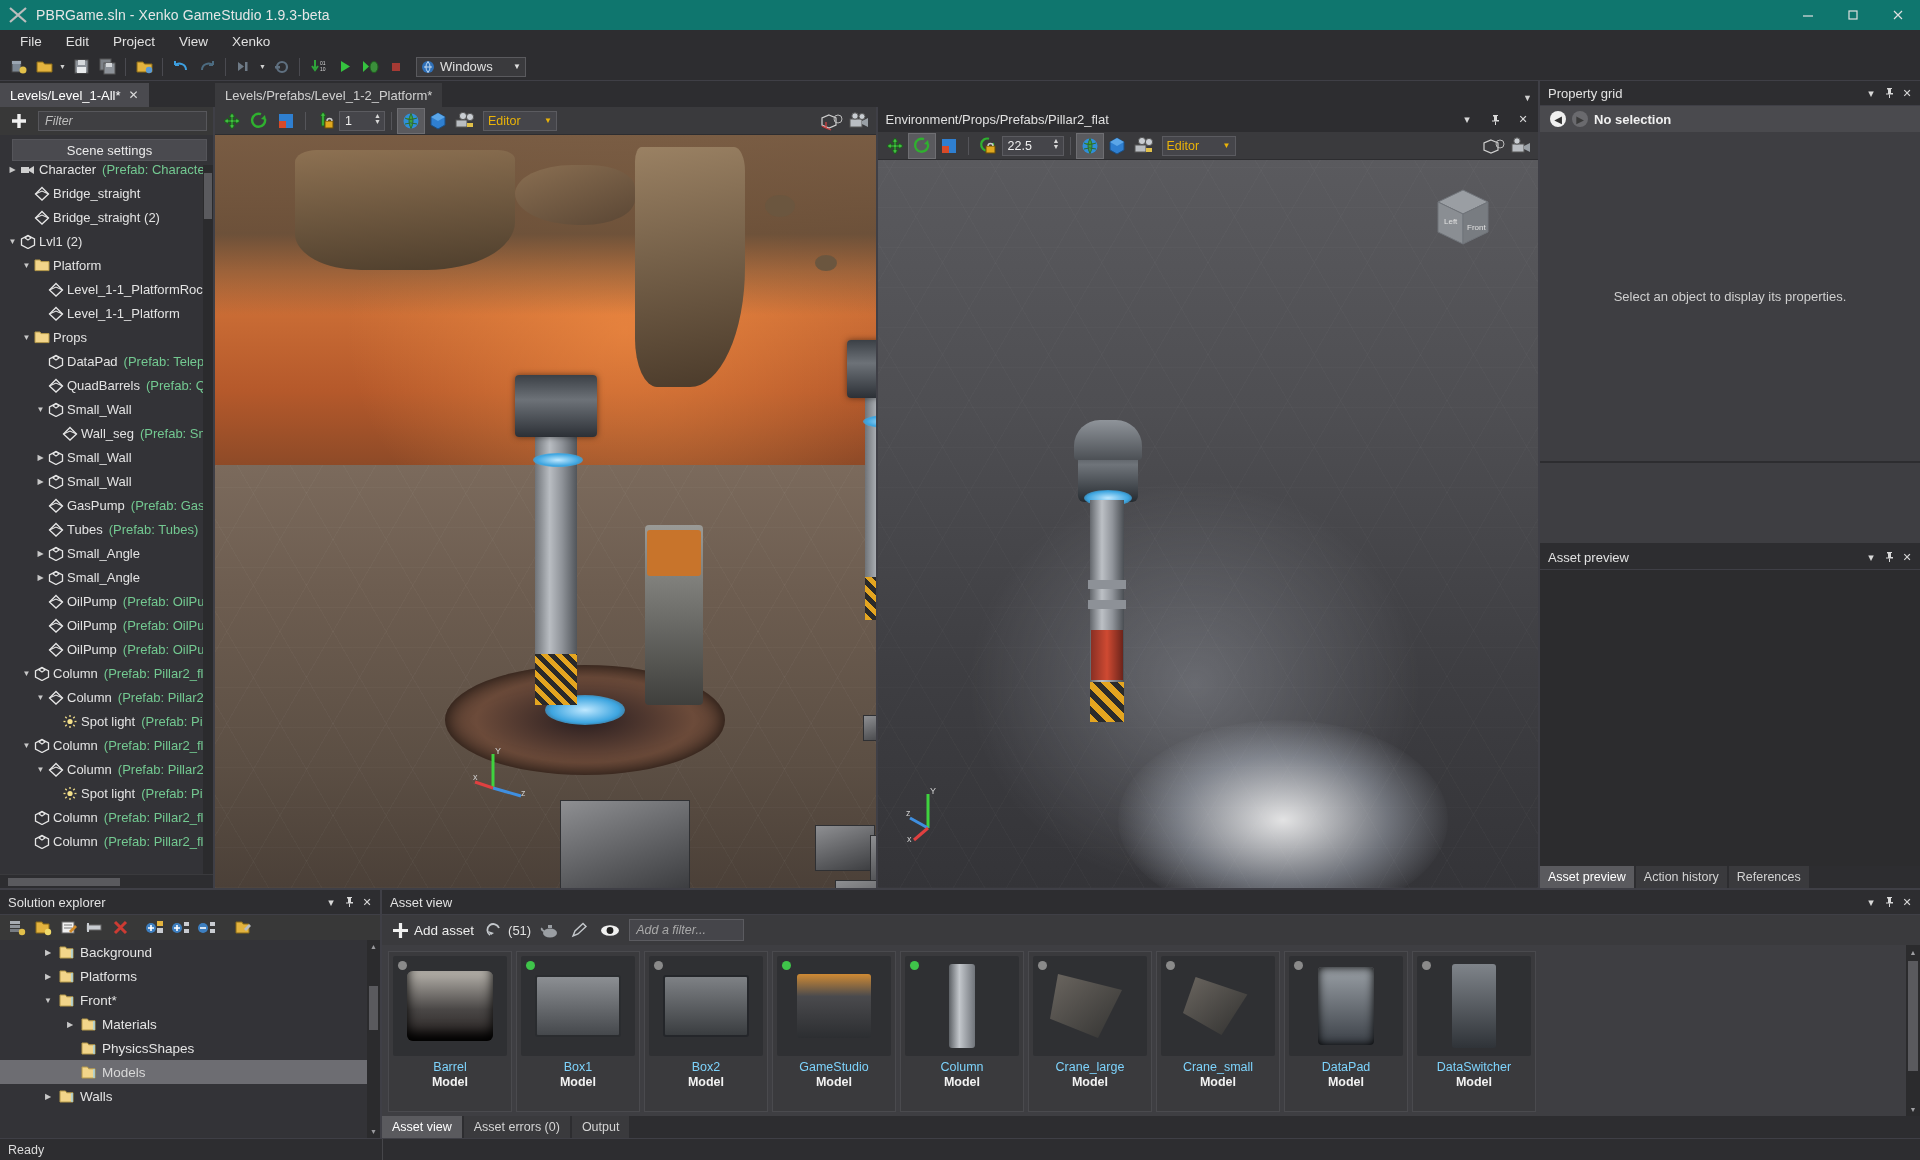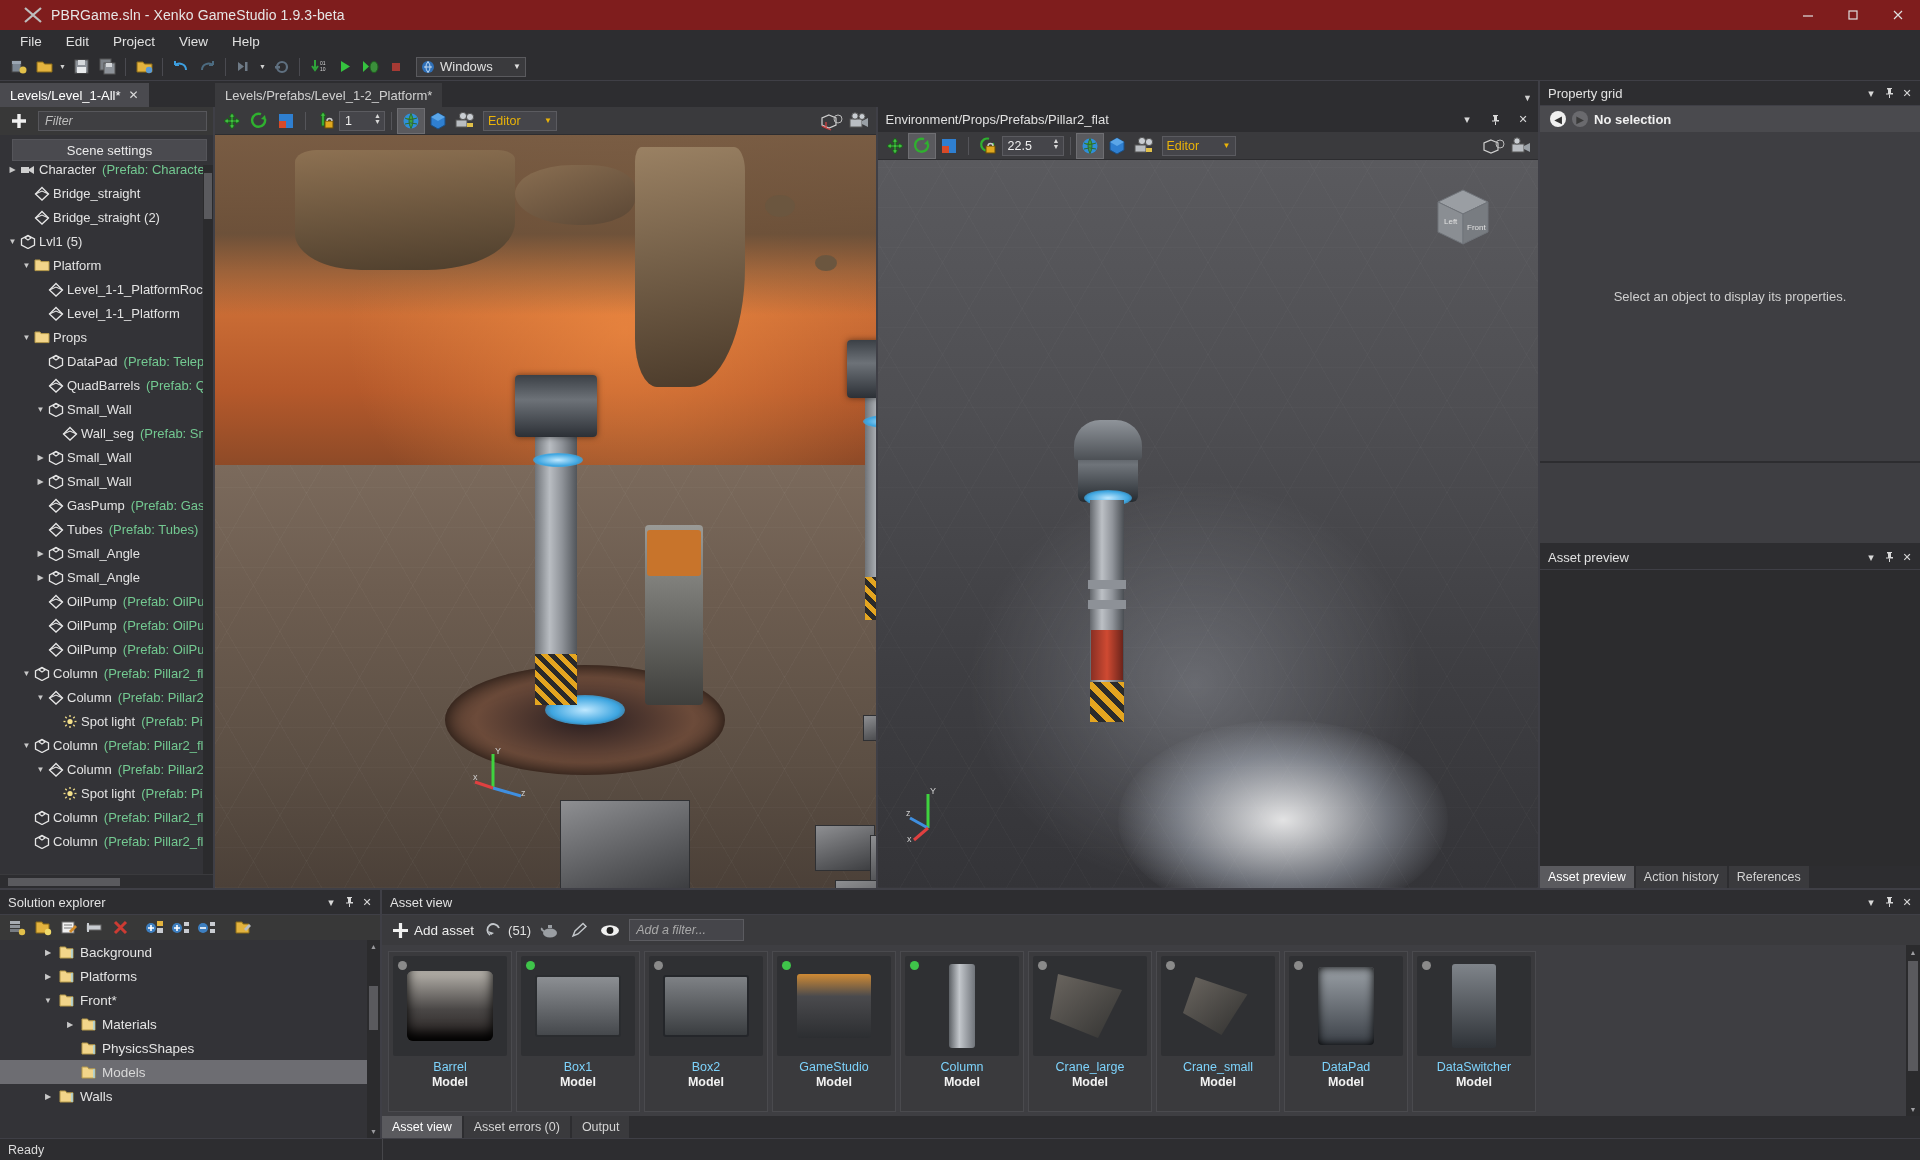--- a/index.html
+++ b/index.html
@@ -7,22 +7,22 @@
     width:1920px; height:1160px; overflow:hidden;
     background:#2d2d30;
     font-family:"Liberation Sans", sans-serif;
     font-size:14px; color:#dcdcdc;
     -webkit-font-smoothing:antialiased;
   }
   .app { position:relative; width:1920px; height:1160px; display:flex; flex-direction:column; }
 
   
   .titlebar {
-    height:30px; background:#7f1d1d; display:flex; align-items:center;
-    padding-left:23px; flex:none; position:relative;
+    height:30px; background:#0f766e; display:flex; align-items:center;
+    padding-left:8px; flex:none; position:relative;
   }
   .logo-x { width:20px; height:18px; margin-right:8px; position:relative; }
   .logo-x svg { display:block; }
   .title-text { font-size:14px; color:#e6e6e6; letter-spacing:.1px; }
   .winbtns { position:absolute; right:0; top:0; height:30px; display:flex; }
   .winbtn { width:45px; height:30px; display:flex; align-items:center; justify-content:center; color:#e0e0e0; }
 
   
   .menubar { height:23px; background:#2d2d30; display:flex; align-items:center; padding-left:8px; flex:none; }
   .menu-item { padding:3px 12px; font-size:13.5px; color:#e0e0e0; }
@@ -246,21 +246,21 @@
           </svg>
       </div>
     </div>
   </div>
 
   <div class="menubar">
     <div class="menu-item">File</div>
     <div class="menu-item">Edit</div>
     <div class="menu-item">Project</div>
     <div class="menu-item">View</div>
-    <div class="menu-item">Help</div>
+    <div class="menu-item">Xenko</div>
   </div>
 
   <div class="toolbar">
     <div class="tb-btn">
       <svg width="17" height="17">
           <rect x="2" y="3" width="9" height="11" fill="#7c8793" stroke="#444"></rect>
           <rect x="2" y="3" width="9" height="3" fill="#9aa5b1"></rect>
           <circle cx="13" cy="12" r="3.5" fill="#e2c04a"></circle>
         </svg>
     </div>
@@ -406,21 +406,21 @@
             </div>
             <div class="trow">
               <span style="width:6px;flex:none"></span>
               <span class="twist">▼</span>
               <span class="ticon">
                 <svg width="16" height="15">
                   <path d="M8 1.5 L14.5 5 V11 L8 14.5 L1.5 11 V5 Z" fill="none" stroke="#e6e6e6" stroke-width="1.3"></path>
                   <path d="M8 1.5 L11 4 L8 6 L5 4 Z" fill="none" stroke="#e6e6e6" stroke-width="1.1"></path>
                 </svg>
               </span>
-              <span class="tname">Lvl1 (5)</span>
+              <span class="tname">Lvl1 (2)</span>
             </div>
             <div class="trow">
               <span style="width:20px;flex:none"></span>
               <span class="twist">▼</span>
               <span class="ticon">
                 <svg width="16" height="14">
                   <path d="M1 2 h5 l1 1.6 H15 v9 H1 Z" fill="#f2d58a" stroke="#b69a4a"></path>
                 </svg>
               </span>
               <span class="tname">Platform</span>

